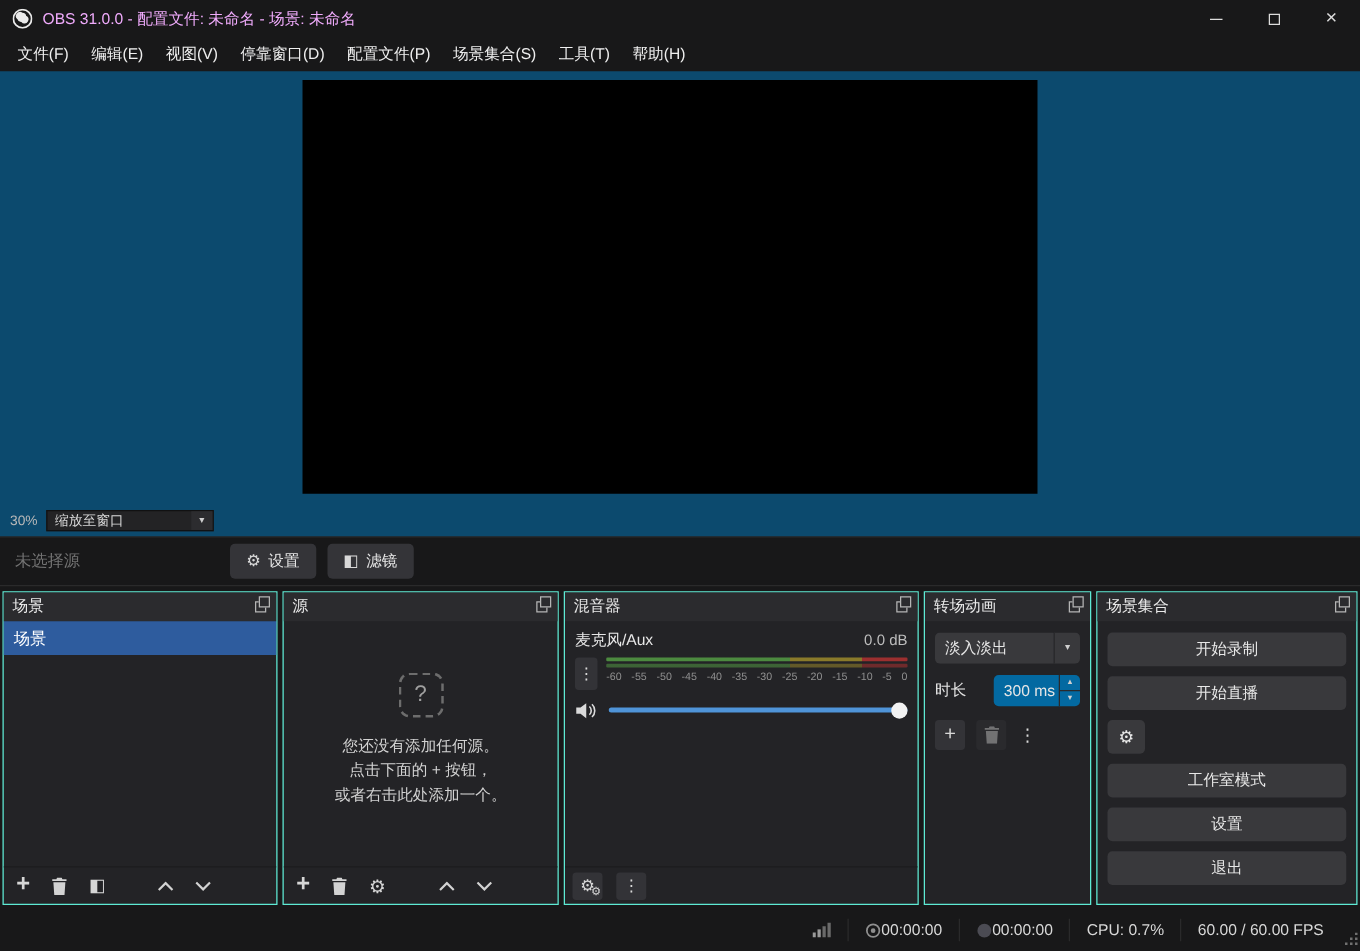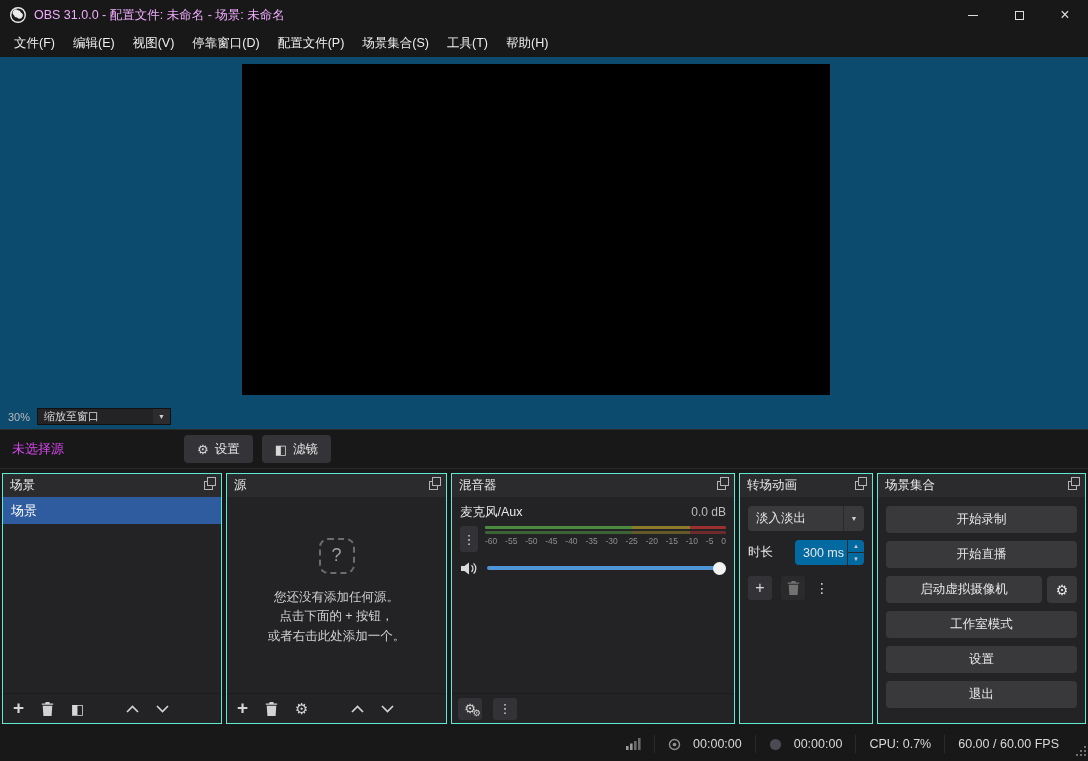--- a/index.html
+++ b/index.html
@@ -27,21 +27,21 @@
   
   .preview { flex:1 1 auto; position:relative; background:#0c4a6e; }
   .canvas { position:absolute; left:242px; top:7px; width:588px; height:331px; background:#000; }
   .zoomrow { position:absolute; left:8px; bottom:4px; display:flex; align-items:center; gap:7px; }
   .zoom-level { font-size:11px; color:#b9b9b9; }
   .zoom-combo { width:134px; height:17px; background:#232325; border:1px solid #111112; display:flex; align-items:center; font-size:11px; color:#d8d8d8; }
   .zoom-combo .val { flex:1; padding-left:6px; }
   .zoom-combo .arr { width:17px; height:100%; background:#2c2c2f; display:flex; align-items:center; justify-content:center; font-size:7px; color:#cfcfcf; }
   
   .src-toolbar { height:40px; flex:0 0 auto; border-top:1px solid #2a2a2b; border-bottom:1px solid #2a2a2b; display:flex; align-items:center; padding:0 12px; }
-  .src-toolbar .nosrc { font-size:13px; color:#d946ef; }
+  .src-toolbar .nosrc { font-size:13px; color:#737373; }
   .src-btns { display:flex; gap:9px; margin-left:120px; }
   .tool-btn { height:28px; background:#343438; border:none; border-radius:4px; color:#e6e6e6; font-size:12.5px; display:flex; align-items:center; gap:6px; padding:0 13px; font-family:inherit; }
   .tool-btn .ic { font-size:13px; color:#d8d8d8; }
   
   .docks { flex:0 0 251px; display:flex; gap:4px; padding:0 2px; margin-top:4px; margin-bottom:3px; }
   .panel { background:#232326; display:flex; flex-direction:column; border:1px solid #5eead4; }
   .p-scenes { flex:0 0 220px; } .p-sources { flex:0 0 221px; } .p-mixer { flex:0 0 284px; } .p-trans { flex:0 0 134px; } .p-controls { flex:1 1 auto; }
   .p-head { height:23px; flex:0 0 auto; background:#2b2b2e; display:flex; align-items:center; justify-content:space-between; padding:0 7px; font-size:12.5px; color:#eaeaea; }
   .popout { width:9px; height:9px; border:1px solid #b5b5b5; position:relative; margin-right:1px; }
   .popout::before { content:""; position:absolute; left:2px; top:-5px; width:7px; height:7px; border:1px solid #b5b5b5; background:#2b2b2e; }
@@ -97,21 +97,21 @@
   .tr-row3 .dots-b { background:none; font-size:14px; width:16px; }
   .dimmed { opacity:.45; }
   
   .ctl-body { padding:9px 8px; display:flex; flex-direction:column; gap:8px; }
   .ctl-btn { height:27px; background:#39393c; border:none; border-radius:4px; color:#e8e8e8; font-size:12.5px; font-family:inherit; width:100%; display:flex; align-items:center; justify-content:center; }
   .ctl-row { display:flex; gap:5px; }
   .ctl-row .ctl-btn { flex:1; }
   .ctl-gear { flex:0 0 30px !important; font-size:14px; }
   
   .statusbar { height:34px; flex:0 0 auto; display:flex; align-items:center; justify-content:flex-end; font-size:12.5px; color:#d8d8d8; position:relative; padding-right:16px; }
-  .sb-item { display:flex; align-items:center; gap:12px; padding:0 13px; height:18px; border-left:1px solid #2a2a2b;justify-content:space-between; }
+  .sb-item { display:flex; align-items:center; gap:0; padding:0 13px; height:18px; border-left:1px solid #2a2a2b;justify-content:space-between; }
   .sb-item:first-child { border-left:none; }
   .grip { position:absolute; right:1px; bottom:1px; }
 </style>
 </head>
 <body>
 
 <div class="titlebar">
   <span class="logo">
     <svg width="16" height="16" viewBox="0 0 16 16">
         <circle cx="8" cy="8" r="7.3" fill="none" stroke="#eaeaea" stroke-width="1.4"></circle>
@@ -329,21 +329,20 @@
   <section class="panel p-controls">
     <div class="p-head">
       <span>场景集合</span>
       <span class="popout"></span>
     </div>
     <div class="p-body">
       <div class="ctl-body">
         <button class="ctl-btn">开始录制</button>
         <button class="ctl-btn">开始直播</button>
         <div class="ctl-row">
-          <button class="ctl-btn">启动虚拟摄像机</button>
           <button class="ctl-btn ctl-gear">
               <span>⚙</span>
             </button>
         </div>
         <button class="ctl-btn">工作室模式</button>
         <button class="ctl-btn">设置</button>
         <button class="ctl-btn">退出</button>
       </div>
     </div>
   </section>

